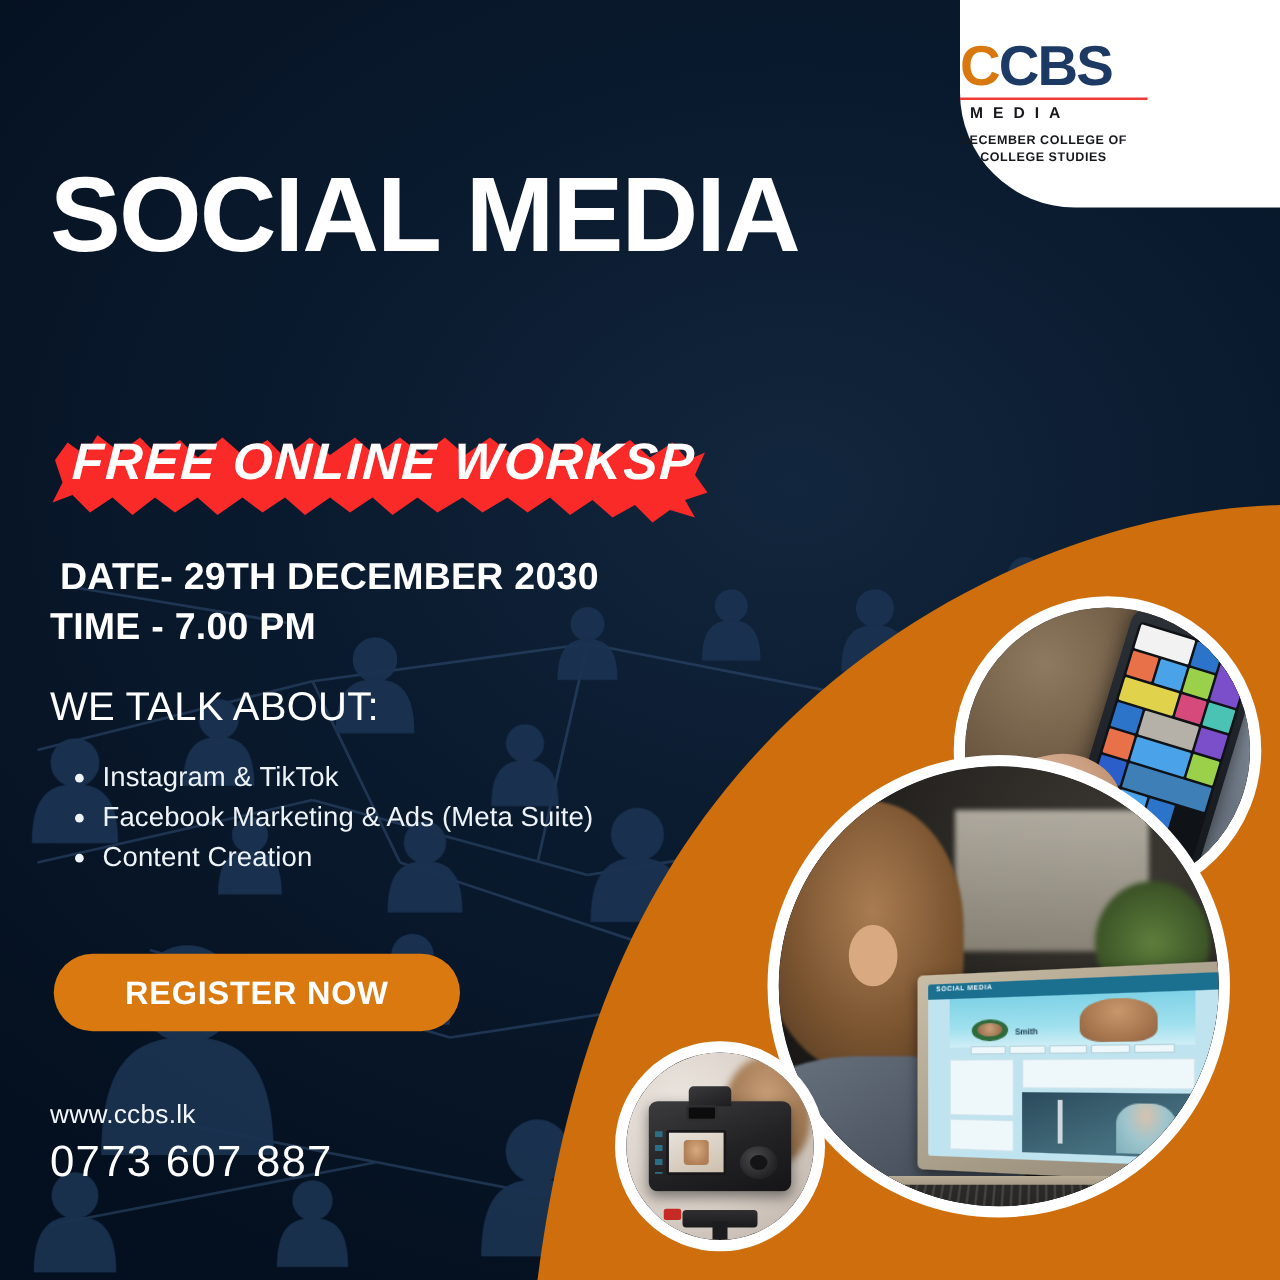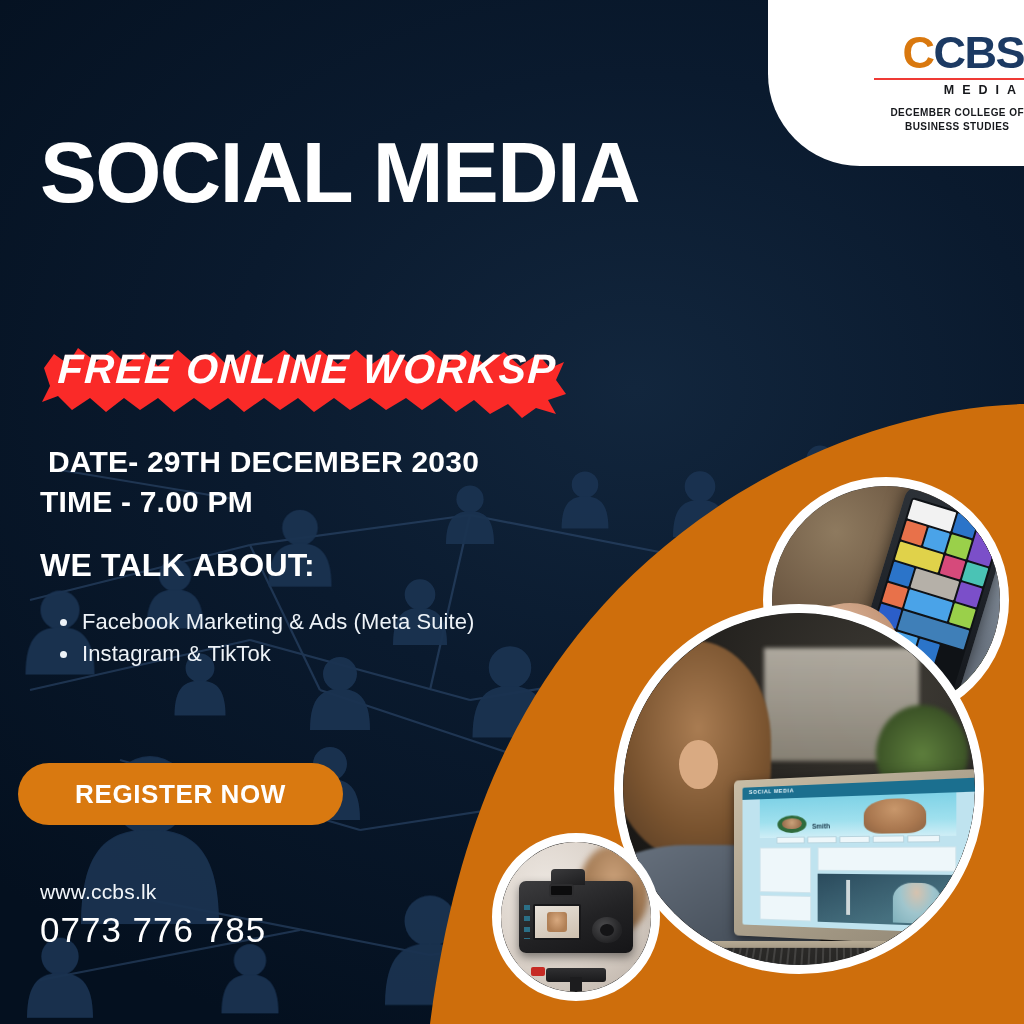--- a/index.html
+++ b/index.html
@@ -201,21 +201,21 @@
     background:#1c1c1e;
   }
   .cam-red { position:absolute; left:20%; bottom:11%; width:9%; height:6%;
     background:#c62a24; border-radius:2px; }
 
   
   #logo-panel {
     position:absolute; right:0; top:0; width:256px; height:166px;
     background:#ffffff; z-index:6;
     border-bottom-left-radius:92px;
-    display:flex; flex-direction:column; align-items:flex-end;
+    display:flex; flex-direction:column; align-items:flex-start;
     justify-content:center; padding-bottom:3px;
   }
   #logo-ccbs { font-size:45px; font-weight:800; letter-spacing:-1.5px;
     line-height:1; font-family:"Liberation Sans", sans-serif; }
   #logo-c-orange { color:#D9780E; }
   #logo-cbs { color:#1C3A63; }
   #logo-rule { width:150px; height:2px; background:#EF3A35; margin:3px 0 3px; }
   #logo-campus { font-size:12.5px; font-weight:800; letter-spacing:8px;
     color:#16181c; padding-left:8px; }
   #logo-sub { margin-top:9px; font-size:10px; font-weight:800; line-height:1.32;
@@ -242,34 +242,34 @@
     letter-spacing:1.5px; text-transform:uppercase;
     transform:skewX(-3deg);
     text-shadow:0 0 1px rgba(250,42,40,.35);
   }
 
   #datetime { position:absolute; left:40px; top:445px; color:#ffffff; }
   #date-line { font-size:30px; font-weight:800; letter-spacing:.2px; padding-left:8px; }
   #time-line { font-size:30px; font-weight:800; letter-spacing:.2px; margin-top:6px; }
 
   #we-talk { position:absolute; left:40px; top:547px; color:#ffffff;
-    font-size:32px; font-weight:700; letter-spacing:.2px; }
+    font-size:32px; font-weight:400; letter-spacing:.2px; }
 
   #topics { position:absolute; left:52px; top:606px; list-style:none; }
   #topics li {
     color:#eef3f8; font-size:22px; line-height:1.45; font-weight:400;
     position:relative; padding-left:30px; letter-spacing:.1px;
   }
   #topics li::before {
     content:""; position:absolute; left:8px; top:13px;
     width:7px; height:7px; border-radius:50%; background:#eef3f8;
   }
 
   #register-btn {
-    position:absolute; left:18px; top:763px; width:325px; height:62px;
+    position:absolute; left:43px; top:763px; width:325px; height:62px;
     background:#D97910; border:none; border-radius:32px; cursor:pointer;
     color:#ffffff; font-size:26px; font-weight:800; letter-spacing:.6px;
     font-family:"Liberation Sans", sans-serif;
   }
 
   #website { position:absolute; left:40px; top:880px; color:#f2f6fa;
     font-size:21px; font-weight:400; letter-spacing:.2px; }
   #phone { position:absolute; left:40px; top:910px; color:#ffffff;
     font-size:35px; font-weight:400; letter-spacing:1px; }
 </style>
@@ -439,21 +439,21 @@
       <div class="cam-tripod-leg"></div>
     </div>
   </div>
 
   <div id="logo-panel">
     <div id="logo-ccbs"><span id="logo-c-orange">C</span><span id="logo-cbs">CBS</span></div>
     <div id="logo-rule"></div>
     <div id="logo-campus">MEDIA</div>
     <div id="logo-sub">
       <div>DECEMBER COLLEGE OF</div>
-      <div>BUSINESS STUDIES</div>
+      <div>COLLEGE STUDIES</div>
     </div>
   </div>
 
   <div id="content">
 
     <h1 id="headline">
       <span class="l1">SOCIAL MEDIA</span>
     </h1>
 
     <div id="free-banner">
@@ -469,22 +469,23 @@
     <div id="free-text">FREE ONLINE WORKSP</div>
 
     <div id="datetime">
       <div id="date-line">DATE- 29TH DECEMBER 2030</div>
       <div id="time-line">TIME - 7.00 PM</div>
     </div>
 
     <div id="we-talk">WE TALK ABOUT:</div>
 
     <ul id="topics">
+      <li>Instagram &amp; TikTok</li>
       <li>Facebook Marketing &amp; Ads (Meta Suite)</li>
-      <li>Instagram &amp; TikTok</li>
+      <li>Content Creation</li>
     </ul>
 
     <button id="register-btn">REGISTER NOW</button>
 
     <div id="website">www.ccbs.lk</div>
-    <div id="phone">0773 776 785</div>
+    <div id="phone">0773 607 887</div>
   </div>
 </div>
 
 </body></html>

